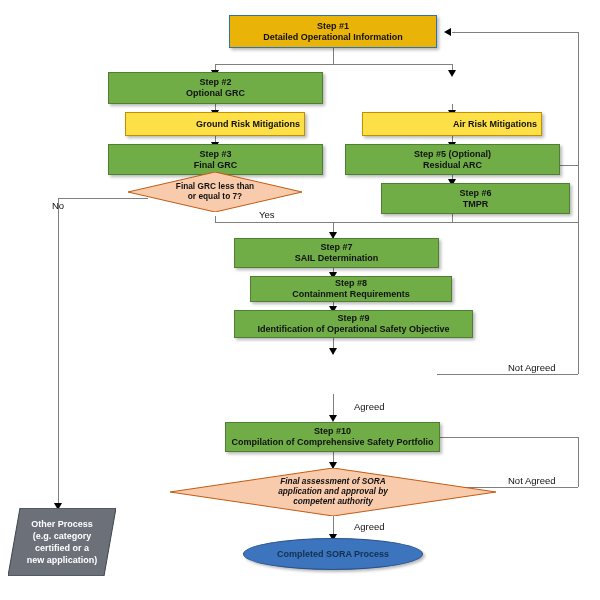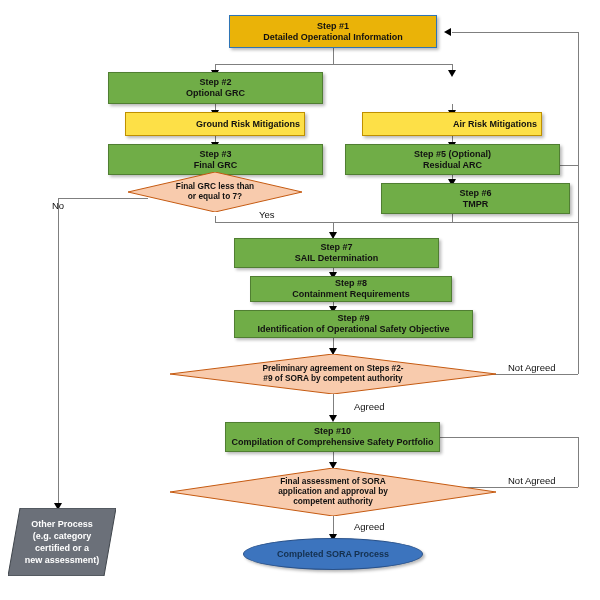--- a/index.html
+++ b/index.html
@@ -186,57 +186,48 @@
     </div>
   </div>
 
   <div class="node rect green" style="left:234px;top:310px;width:239px;height:28px;">
     <div class="txt">
       <div>Step #9</div>
       <div>Identification of Operational Safety Objective</div>
     </div>
   </div>
 
-  <div class="node diamond" style="left:170px;top:354px;width:326px;height:40px;">
-    <svg class="shape" viewBox="0 0 326 40" preserveAspectRatio="none">
-      <polygon points="163,0 326,20 163,40 0,20" fill="#F8CBAD" stroke="#C55A11" stroke-width="1"></polygon>
-    </svg>
-    <div class="txt">
-      <div>Preliminary agreement on Steps #2-</div>
-      <div>#9 of SORA by competent authority</div>
-    </div>
-  </div>
 
   <div class="node rect green" style="left:225px;top:422px;width:215px;height:30px;">
     <div class="txt">
       <div>Step #10</div>
       <div>Compilation of Comprehensive Safety Portfolio</div>
     </div>
   </div>
 
-  <div class="node diamond" style="left:170px;top:468px;width:326px;height:48px;">
+  <div class="node diamond" style="left:170px;top:468px;width:326px;height:48px;font-style:italic;">
     <svg class="shape" viewBox="0 0 326 48" preserveAspectRatio="none">
       <polygon points="163,0 326,24 163,48 0,24" fill="#F8CBAD" stroke="#C55A11" stroke-width="1"></polygon>
     </svg>
     <div class="txt">
       <div>Final assessment of SORA</div>
       <div>application and approval by</div>
       <div>competent authority</div>
     </div>
   </div>
 
   <div class="node para" style="left:8px;top:508px;width:108px;height:68px;align-items:center;">
     <svg class="shape" viewBox="0 0 108 68" preserveAspectRatio="none">
       <polygon points="12,0 108,0 96,68 0,68" fill="#6B7079" stroke="#3f444b" stroke-width="1"></polygon>
     </svg>
     <div class="txt">
       <div>Other Process</div>
       <div>(e.g. category</div>
       <div>certified or a</div>
-      <div>new assessment)</div>
+      <div>new application)</div>
     </div>
   </div>
 
   <div class="node ellipse" style="left:243px;top:538px;width:180px;height:32px;">
     <div class="txt">
       <div>Completed SORA Process</div>
     </div>
   </div>
 
 </div>

